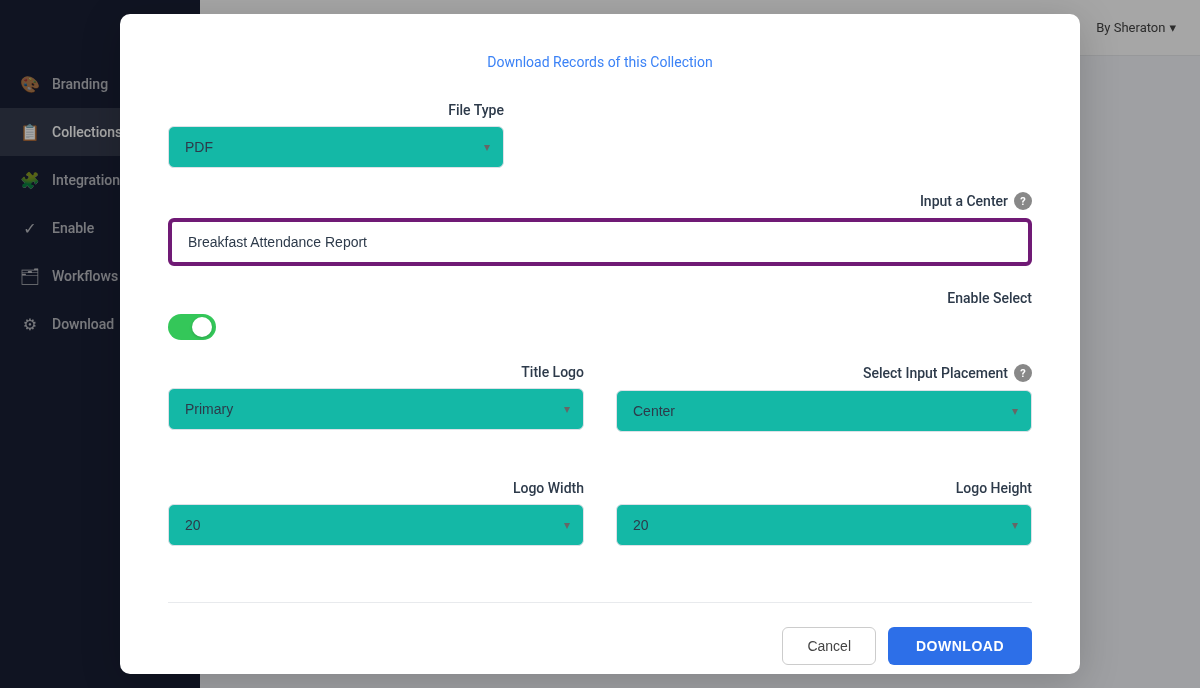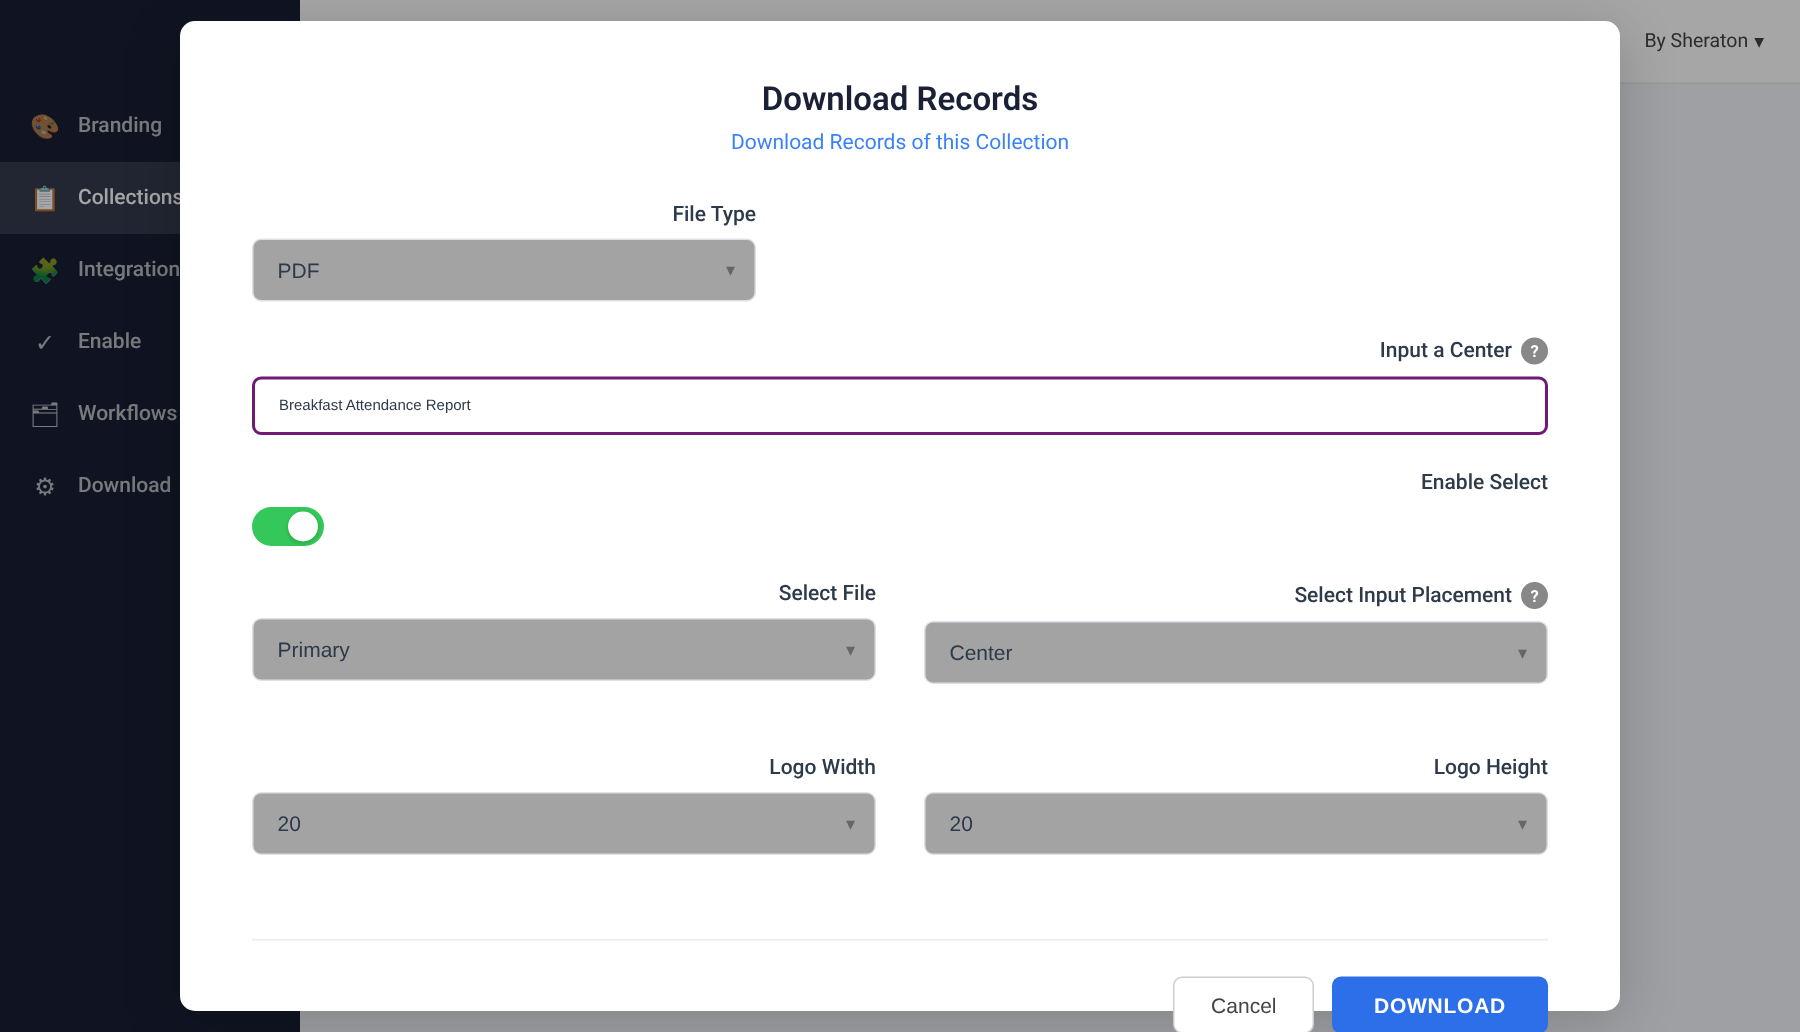--- a/index.html
+++ b/index.html
@@ -160,45 +160,45 @@
 
     .select-wrapper {
       position: relative;
     }
 
     .form-select {
       width: 100%;
       padding: 12px 40px 12px 16px;
       border: 1px solid #dde1e7;
       border-radius: 6px;
-      background: #a3a3a3;
+      background: #14b8a6;
       font-size: 14px;
       color: #2d3a4a;
       appearance: none;
       cursor: pointer;
       outline: none;
     }
 
     .select-arrow {
       position: absolute;
       right: 14px;
       top: 50%;
       transform: translateY(-50%);
       color: #666;
       pointer-events: none;
       font-size: 12px;
     }
 
     .form-input {
       width: 100%;
       padding: 12px 16px;
-      border: 2px solid #701a75;
+      border: 4px solid #701a75;
       border-radius: 6px;
       background: #fff;
-      font-size: 10px;
+      font-size: 14px;
       color: #2d3a4a;
       outline: none;
     }
 
     
     .toggle-container {
       display: flex;
       align-items: center;
       gap: 12px;
     }
@@ -316,21 +316,20 @@
         <span>By Sheraton</span>
         <span>▾</span>
       </span>
     </div>
   </div>
 </div>
 
 <div class="modal-overlay">
   <div class="modal">
 
-    <h2 class="modal-title">Download Records</h2>
     <p class="modal-subtitle">Download Records of this Collection</p>
 
     <div class="form-section half-width">
       <div class="form-label">
         <span>File Type</span>
       </div>
       <div class="select-wrapper">
         <select class="form-select">
           <option>PDF</option>
           <option>CSV</option>
@@ -358,21 +357,21 @@
             <div class="toggle-thumb"></div>
           </div>
         </div>
       </div>
     </div>
 
     <div class="form-grid">
 
       <div class="form-section">
         <div class="form-label">
-          <span>Select File</span>
+          <span>Title Logo</span>
         </div>
         <div class="select-wrapper">
           <select class="form-select">
             <option>Primary</option>
             <option>Secondary</option>
             <option>None</option>
           </select>
           <span class="select-arrow">▾</span>
         </div>
       </div>

